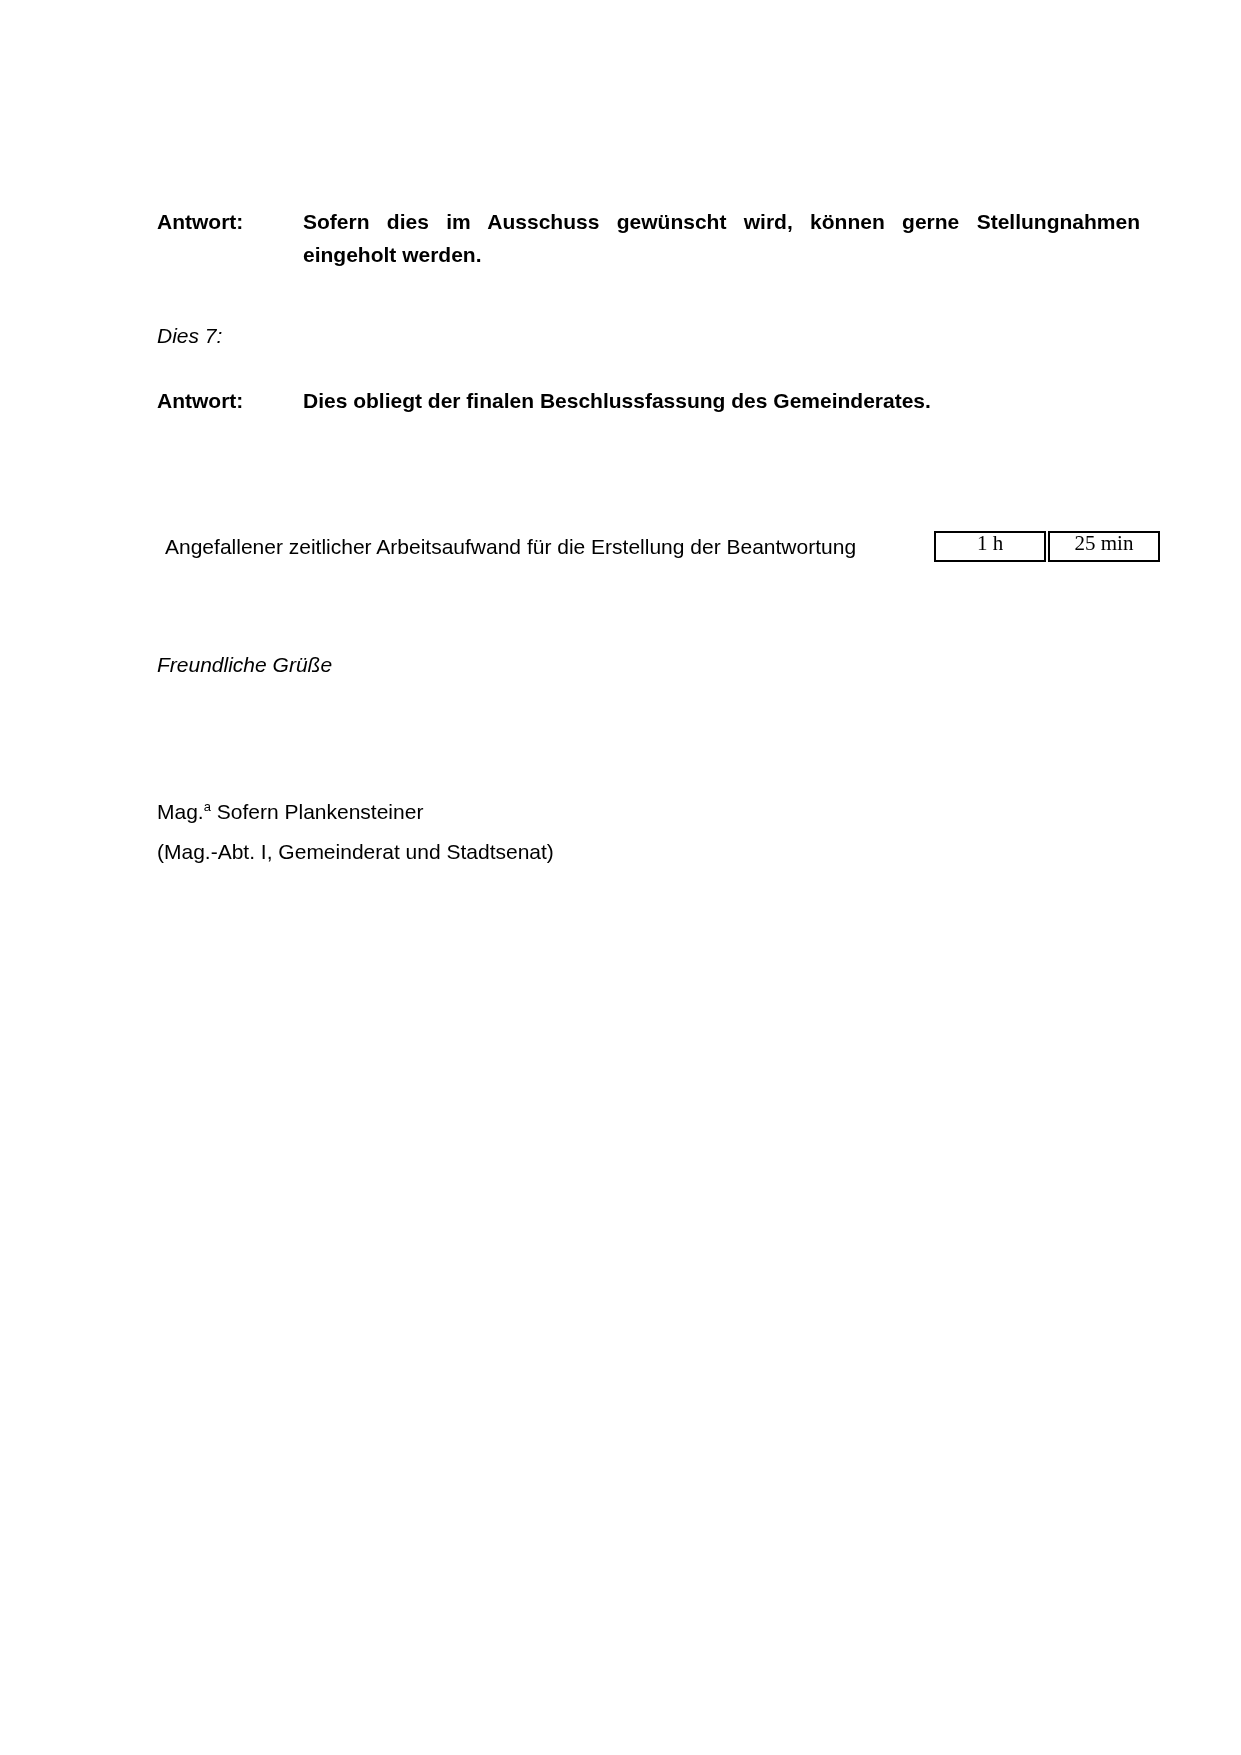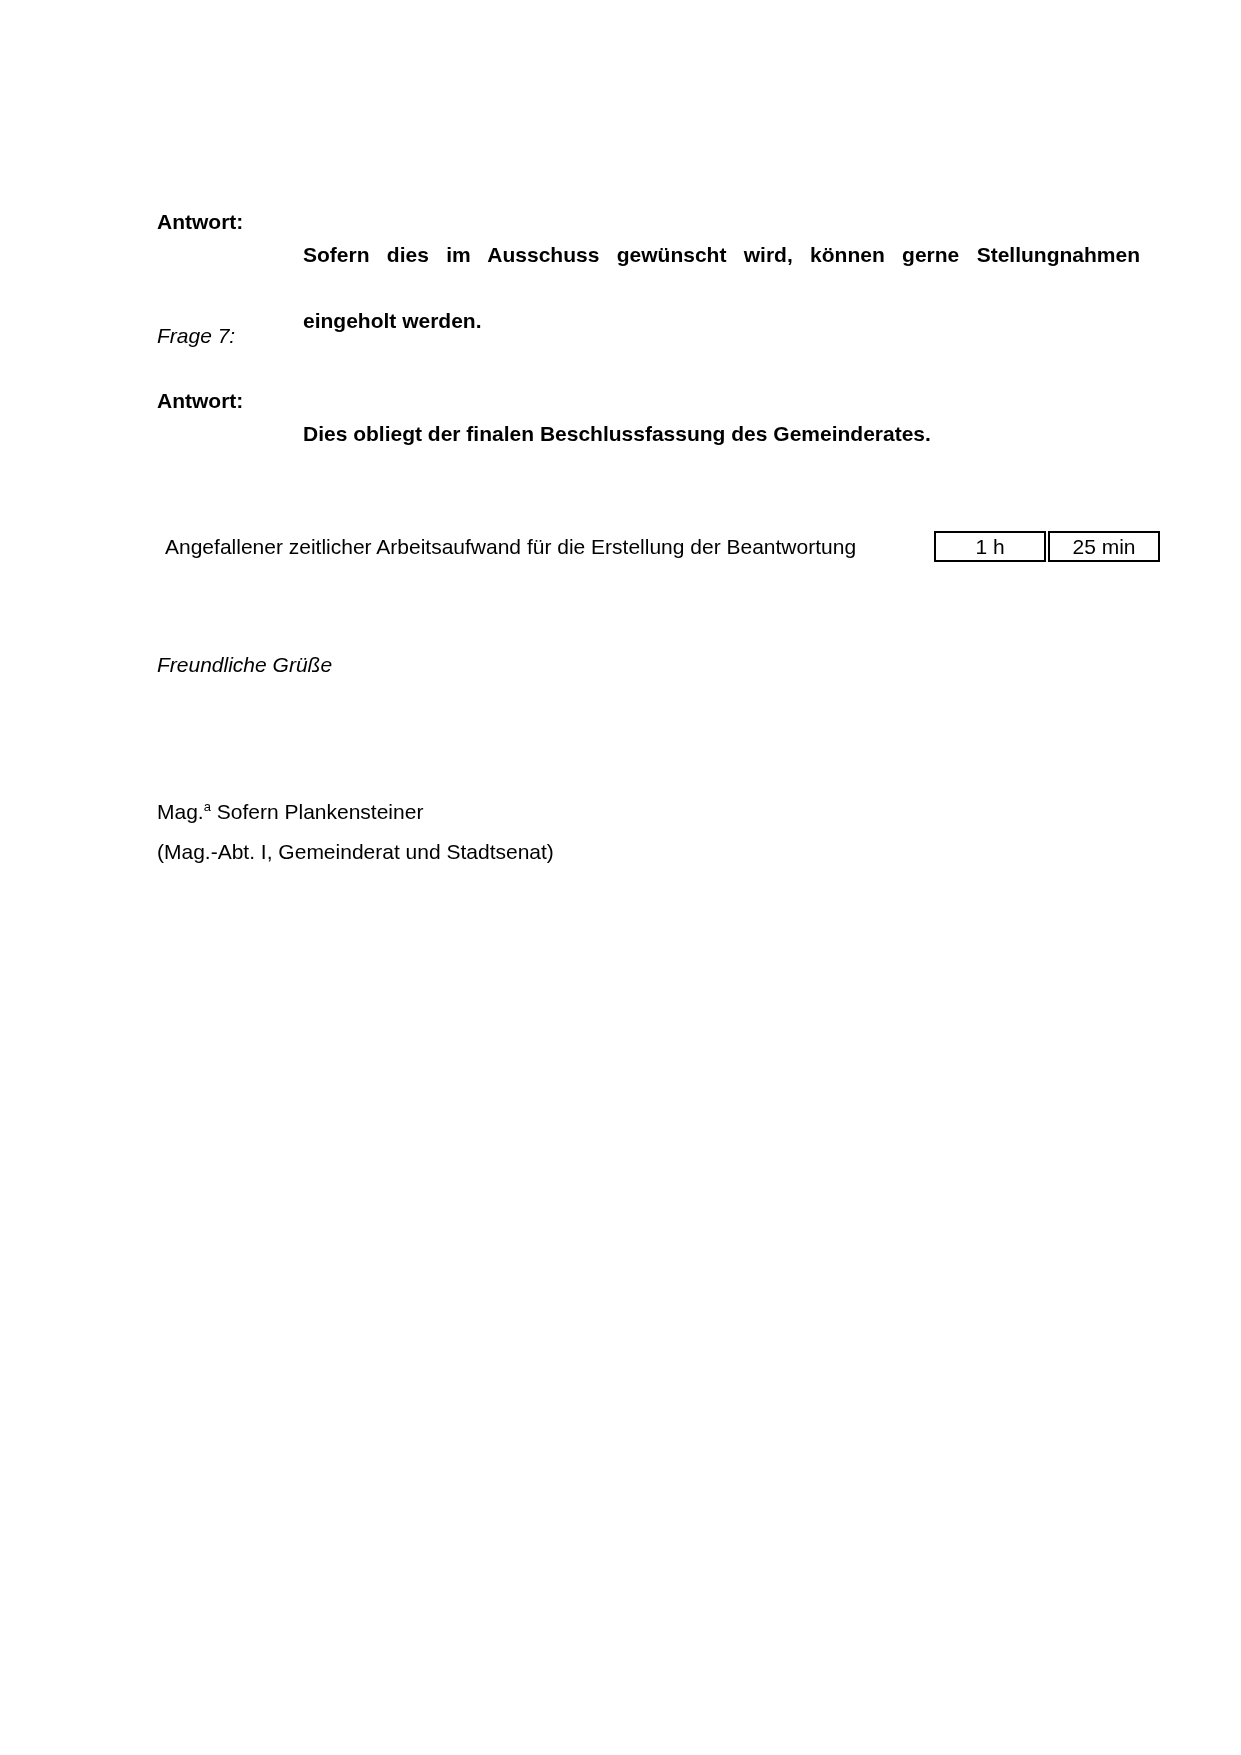--- a/index.html
+++ b/index.html
@@ -18,42 +18,43 @@
     left: 157px;
     width: 983px;
     display: flex;
     font-size: 21px;
     line-height: 33px;
   }
   .para .plabel { flex: 0 0 146px; width: 146px; }
   .para .pbody { width: 837px; }
   .bold { font-weight: 700; }
   .italic { font-style: italic; }
-  .line { display: block; margin-top: 33px; }
+  .line { display: block; }
   .just { text-align: justify; text-align-last: justify; }
   .effort-row {
     position: absolute;
     left: 165px;
     top: 530px;
     width: 995px;
     display: flex;
     align-items: center;
     font-size: 21px;
     line-height: 33px;
   }
   .effort-label { flex: 1 1 auto; }
   .effort-box {
     flex: 0 0 112px;
     width: 112px;
     height: 31px;
     border: 2px solid #000000;
     display: flex;
-    align-items: center;
+    align-items: flex-end;
     justify-content: center;
     font-size: 21px;
+    font-family: Liberation Serif, serif;
   }
   .effort-box + .effort-box { margin-left: 2px; }
   .abs {
     position: absolute;
     left: 157px;
     font-size: 21px;
     line-height: 33px;
   }
   sup.sname { font-size: 13px; line-height: 0; }
   .footer {
@@ -73,21 +74,21 @@
 
   <div class="para bold" style="top:205px;">
     <div class="plabel">Antwort:</div>
     <div class="pbody">
       <span class="line just">Sofern dies im Ausschuss gewünscht wird, können gerne Stellungnahmen</span>
       <span class="line">eingeholt werden.</span>
     </div>
   </div>
 
   <div class="para italic" style="top:319px;">
-    <div class="plabel">Frage 7:</div>
+    <div class="plabel">Dies 7:</div>
   </div>
 
   <div class="para bold" style="top:384px;">
     <div class="plabel">Antwort:</div>
     <div class="pbody">
       <span class="line">Dies obliegt der finalen Beschlussfassung des Gemeinderates.</span>
     </div>
   </div>
 
   <div class="effort-row">

